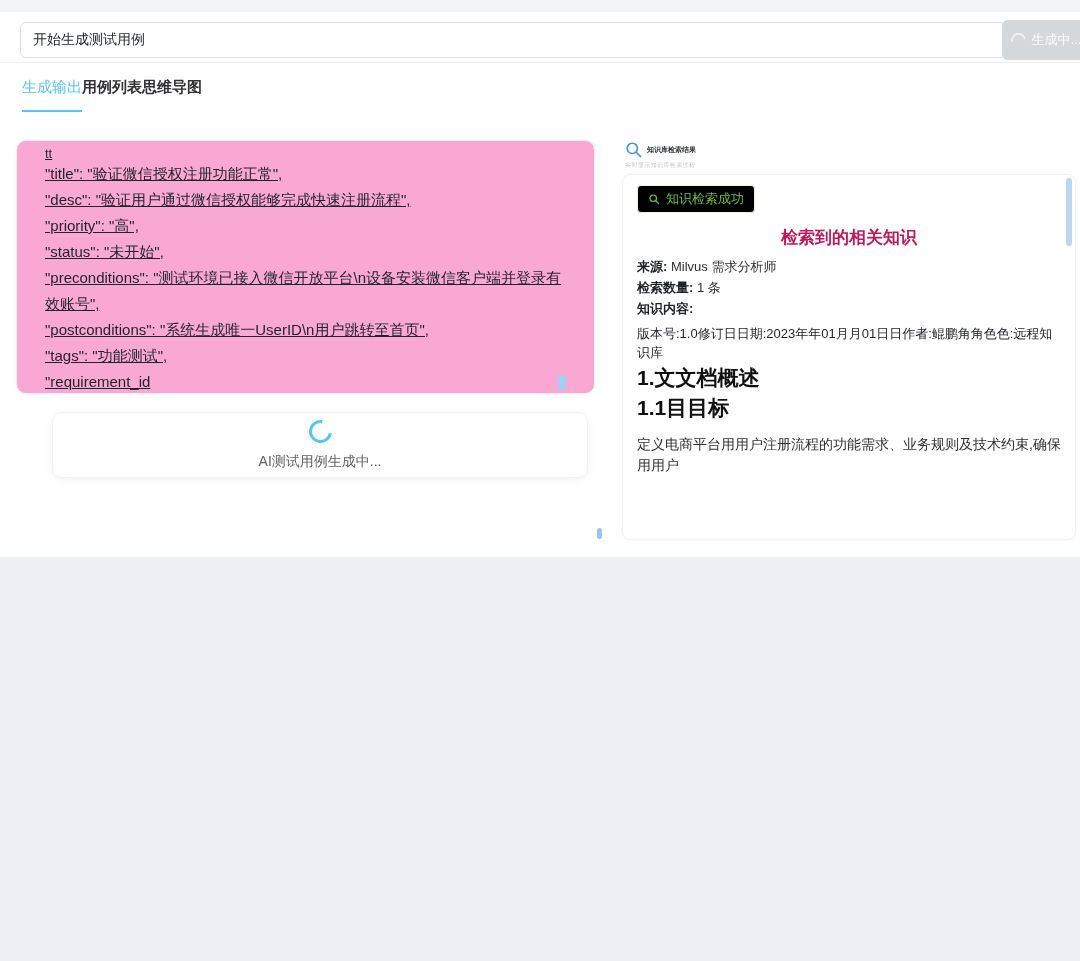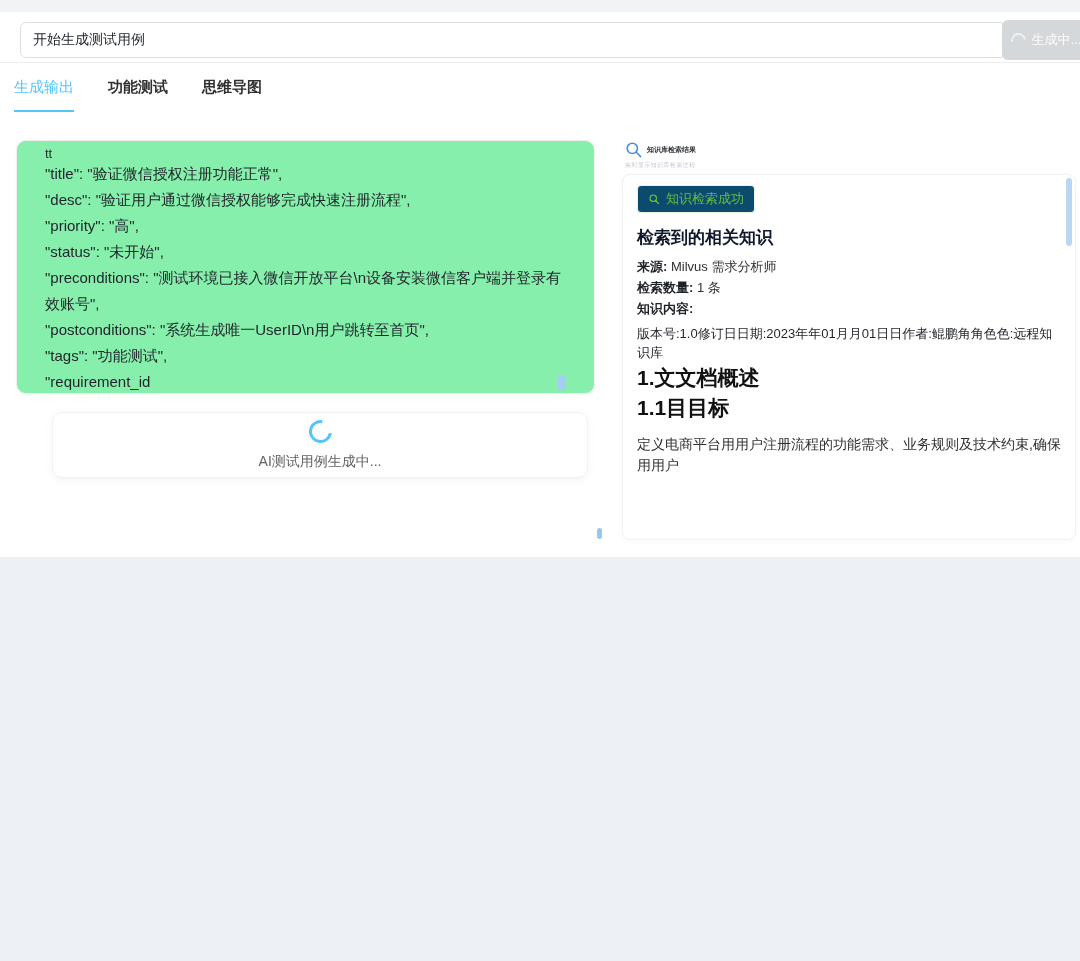--- a/index.html
+++ b/index.html
@@ -10,48 +10,48 @@
   #toolbar{left:0;top:12px;width:1080px;height:50px;background:#fff;border-bottom:1px solid #ededed;}
   #prompt-input{position:absolute;left:20px;top:10px;width:960px;height:34px;border:1px solid #dcdfe3;
     border-radius:6px;font-size:14px;color:#1f2329;padding:0 12px;outline:none;
     font-family:"Liberation Sans","DejaVu Sans",sans-serif;}
   #generate-btn{position:absolute;left:1002px;top:8px;width:88px;height:40px;background:#d5d8db;
     border:none;border-radius:6px;color:rgba(255,255,255,.92);font-size:13px;display:flex;
     align-items:center;justify-content:center;gap:6px;}
   .spin-sm{width:11px;height:11px;border-radius:50%;border:2px solid #eef1f3;
     border-right-color:transparent;border-bottom-color:transparent;transform:rotate(35deg);display:inline-block;}
   
-  #tabs{left:0;top:78px;width:1080px;height:34px;display:flex;gap:34px;padding-left:14px;box-sizing:border-box;}
+  #tabs{left:0;top:78px;width:1080px;height:34px;display:flex;padding-left:22px;box-sizing:border-box;}
   .tab{font-size:15px;font-weight:600;color:#303133;padding-bottom:11px;cursor:pointer;}
   .tab.active{color:#54c5f8;border-bottom:2px solid #54c5f8;font-weight:500;}
   
-  #output-card{left:16px;top:140px;width:579px;height:254px;background:#86efac;border:1px solid #f0f0f0;
-    border-radius:10px;box-shadow:0 1px 4px rgba(0,0,0,.04);padding:5px 28px;box-sizing:border-box;overflow:hidden;}
+  #output-card{left:16px;top:140px;width:579px;height:254px;background:#f9a8d4;border:1px solid #f0f0f0;
+    border-radius:10px;box-shadow:0 1px 4px rgba(0,0,0,.04);padding:5px 28px;box-sizing:border-box;overflow:hidden;text-decoration:underline;}
   .json-line{font-size:15px;line-height:26px;color:#1f2329;white-space:pre-wrap;word-break:break-all;}
   .json-line.first{font-size:13px;line-height:15px;height:15px;overflow:hidden;color:#2a2e34;}
   .json-line.last{display:flex;justify-content:space-between;align-items:center;}
   #cursor-block{width:8px;height:15px;background:#a6cdf2;border-radius:1px;}
   #loading-card{left:52px;top:412px;width:534px;height:64px;background:#fff;border:1px solid #f2f2f2;
     border-radius:10px;box-shadow:0 2px 10px rgba(0,0,0,.05);display:flex;align-items:center;
     justify-content:center;gap:10px;flex-direction:column;}
   .spin-lg{width:17px;height:17px;border-radius:50%;border:3px solid #54c5f8;
     border-right-color:transparent;transform:rotate(-35deg);display:inline-block;}
   #loading-text{font-size:14px;color:#606266;}
   #left-scroll-dot{left:597px;top:528px;width:5px;height:11px;background:#9cc6ef;border-radius:3px;}
   
   #kb-header{left:624px;top:140px;width:300px;}
   #kb-header .row{display:flex;align-items:center;gap:4px;}
   #kb-title{font-size:7px;font-weight:700;color:#30343a;}
   #kb-subtitle{font-size:6px;color:#c3c7cd;margin-top:2px;margin-left:1px;letter-spacing:.4px;}
   #kb-card{left:622px;top:174px;width:454px;height:366px;background:#fff;border:1px solid #f0f2f5;
     border-radius:8px;box-shadow:0 1px 4px rgba(0,0,0,.03);padding:10px 14px;box-sizing:border-box;overflow:hidden;}
   #kb-scrollbar{position:absolute;right:3px;top:3px;width:6px;height:68px;background:#b9d7f3;border-radius:3px;}
-  #kb-badge{display:inline-flex;align-items:center;gap:6px;background:#0c4a6e;border:1px solid #e6f5dd;
+  #kb-badge{display:inline-flex;align-items:center;gap:6px;background:#000000;border:1px solid #e6f5dd;
     color:#67c23a;font-size:13px;border-radius:4px;padding:4px 10px;}
-  #kb-section-title{font-size:17px;font-weight:700;color:#0f172a;margin:13px 0 7px;}
+  #kb-section-title{font-size:17px;font-weight:700;color:#be185d;margin:13px 0 7px;text-align:center;}
   .kb-meta{font-size:13px;color:#303133;line-height:21px;}
   .kb-meta b{color:#1f2329;}
   #doc-title{font-size:25px;font-weight:700;color:#111;line-height:39px;margin:6px 0 2px;word-break:break-all;}
   #doc-meta{font-size:13px;color:#1f2329;line-height:19px;margin:5px 0 2px;word-break:break-all;}
   .doc-h{font-size:21px;font-weight:700;color:#111;margin:0 0 2px;}
   #doc-para{font-size:14px;color:#303133;line-height:21px;margin-top:12px;word-break:break-all;}
   
   #mgmt{left:0;top:557px;width:1080px;height:404px;background:#edf0f4;}
   svg{display:block;}
 </style>
@@ -62,21 +62,21 @@
 <div class="abs" id="toolbar">
   <input id="prompt-input" value="开始生成测试用例" style="">
   <button id="generate-btn">
     <span class="spin-sm"></span>
     <span>生成中...</span>
   </button>
 </div>
 
 <div class="abs" id="tabs">
   <div class="tab active">生成输出</div>
-  <div class="tab">功能测试</div>
+  <div class="tab">用例列表</div>
   <div class="tab">思维导图</div>
 </div>
 
 <div class="abs" id="output-card">
   <div class="json-line first">tt</div>
   <div class="json-line">"title": "验证微信授权注册功能正常",</div>
   <div class="json-line">"desc": "验证用户通过微信授权能够完成快速注册流程",</div>
   <div class="json-line">"priority": "高",</div>
   <div class="json-line">"status": "未开始",</div>
   <div class="json-line">"preconditions": "测试环境已接入微信开放平台\n设备安装微信客户端并登录有效账号",</div>

